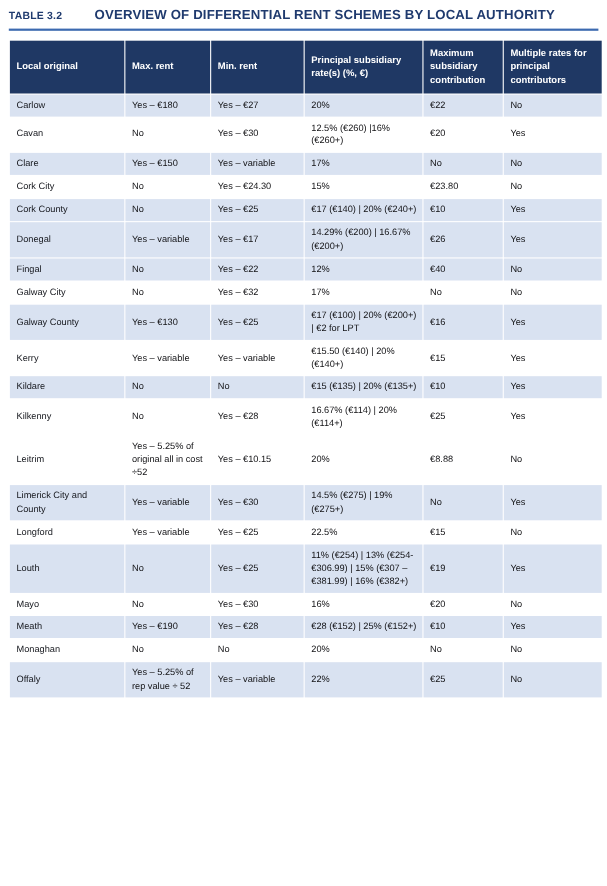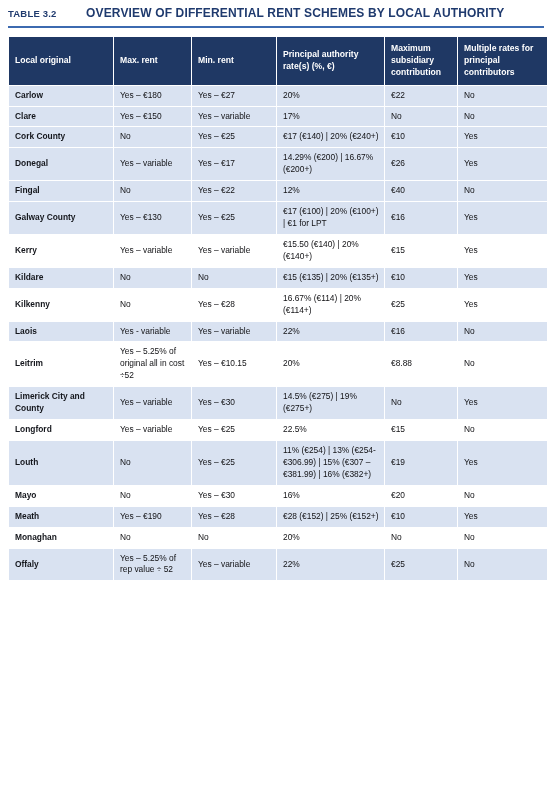--- a/index.html
+++ b/index.html
@@ -89,21 +89,21 @@
     color: #111114;
     box-sizing: border-box;
   }
   tbody tr.shade td {
     background: #d9e2f1;
   }
   tbody tr.plain td {
     background: #ffffff;
   }
   tbody td.authority {
-    font-weight: bold;
+    font-weight: normal;
     color: #14161c;
   }
 </style>
 </head>
 <body>
 
 <div class="page">
 
   <div class="title-row">
     <span class="title-label">TABLE 3.2</span>
@@ -119,40 +119,56 @@
           <col class="c3">
           <col class="c4">
           <col class="c5">
           <col class="c6">
       </colgroup>
       <thead>
         <tr>
           <th>Local original</th>
           <th>Max. rent</th>
           <th>Min. rent</th>
-          <th>Principal authority rate(s) (%, €)</th>
+          <th>Principal subsidiary rate(s) (%, €)</th>
           <th>Maximum subsidiary contribution</th>
           <th>Multiple rates for principal contributors</th>
         </tr>
       </thead>
       <tbody id="table-body">
           <tr class="shade">
             <td class="authority">Carlow</td>
             <td>Yes – €180</td>
             <td>Yes – €27</td>
             <td>20%</td>
             <td>€22</td>
             <td>No</td>
           </tr>
+          <tr class="plain">
+            <td class="authority">Cavan</td>
+            <td>No</td>
+            <td>Yes – €30</td>
+            <td>12.5% (€260) |16% (€260+)</td>
+            <td>€20</td>
+            <td>Yes</td>
+          </tr>
           <tr class="shade">
             <td class="authority">Clare</td>
             <td>Yes – €150</td>
             <td>Yes – variable</td>
             <td>17%</td>
             <td>No</td>
+            <td>No</td>
+          </tr>
+          <tr class="plain">
+            <td class="authority">Cork City</td>
+            <td>No</td>
+            <td>Yes – €24.30</td>
+            <td>15%</td>
+            <td>€23.80</td>
             <td>No</td>
           </tr>
           <tr class="shade">
             <td class="authority">Cork County</td>
             <td>No</td>
             <td>Yes – €25</td>
             <td>€17 (€140) | 20% (€240+)</td>
             <td>€10</td>
             <td>Yes</td>
           </tr>
@@ -165,25 +181,33 @@
             <td>Yes</td>
           </tr>
           <tr class="shade">
             <td class="authority">Fingal</td>
             <td>No</td>
             <td>Yes – €22</td>
             <td>12%</td>
             <td>€40</td>
             <td>No</td>
           </tr>
+          <tr class="plain">
+            <td class="authority">Galway City</td>
+            <td>No</td>
+            <td>Yes – €32</td>
+            <td>17%</td>
+            <td>No</td>
+            <td>No</td>
+          </tr>
           <tr class="shade">
             <td class="authority">Galway County</td>
             <td>Yes – €130</td>
             <td>Yes – €25</td>
-            <td>€17 (€100) | 20% (€100+) | €1 for LPT</td>
+            <td>€17 (€100) | 20% (€200+) | €2 for LPT</td>
             <td>€16</td>
             <td>Yes</td>
           </tr>
           <tr class="plain">
             <td class="authority">Kerry</td>
             <td>Yes – variable</td>
             <td>Yes – variable</td>
             <td>€15.50 (€140) | 20% (€140+)</td>
             <td>€15</td>
             <td>Yes</td>
@@ -196,28 +220,20 @@
             <td>€10</td>
             <td>Yes</td>
           </tr>
           <tr class="plain">
             <td class="authority">Kilkenny</td>
             <td>No</td>
             <td>Yes – €28</td>
             <td>16.67% (€114) | 20% (€114+)</td>
             <td>€25</td>
             <td>Yes</td>
-          </tr>
-          <tr class="shade">
-            <td class="authority">Laois</td>
-            <td>Yes - variable</td>
-            <td>Yes – variable</td>
-            <td>22%</td>
-            <td>€16</td>
-            <td>No</td>
           </tr>
           <tr class="plain">
             <td class="authority">Leitrim</td>
             <td>Yes – 5.25% of original all in cost ÷52</td>
             <td>Yes – €10.15</td>
             <td>20%</td>
             <td>€8.88</td>
             <td>No</td>
           </tr>
           <tr class="shade">

